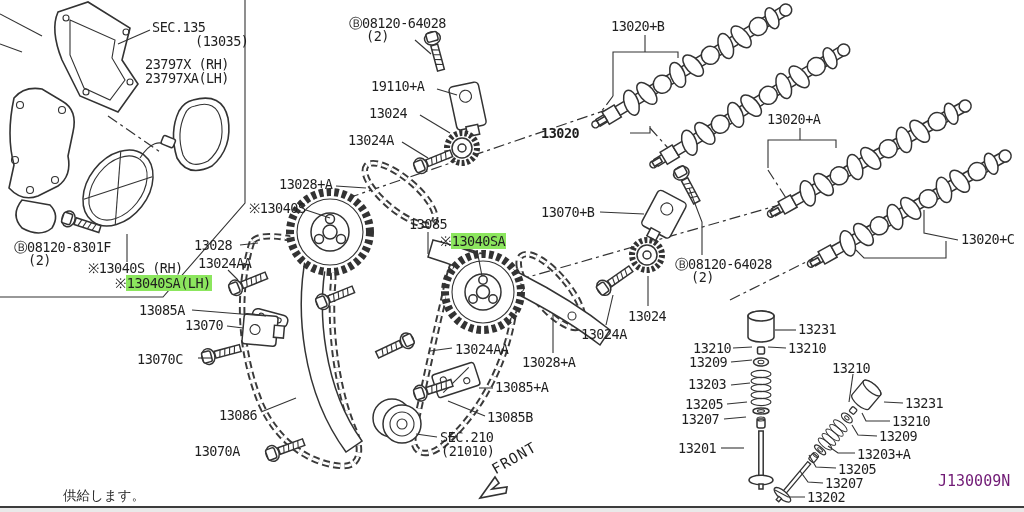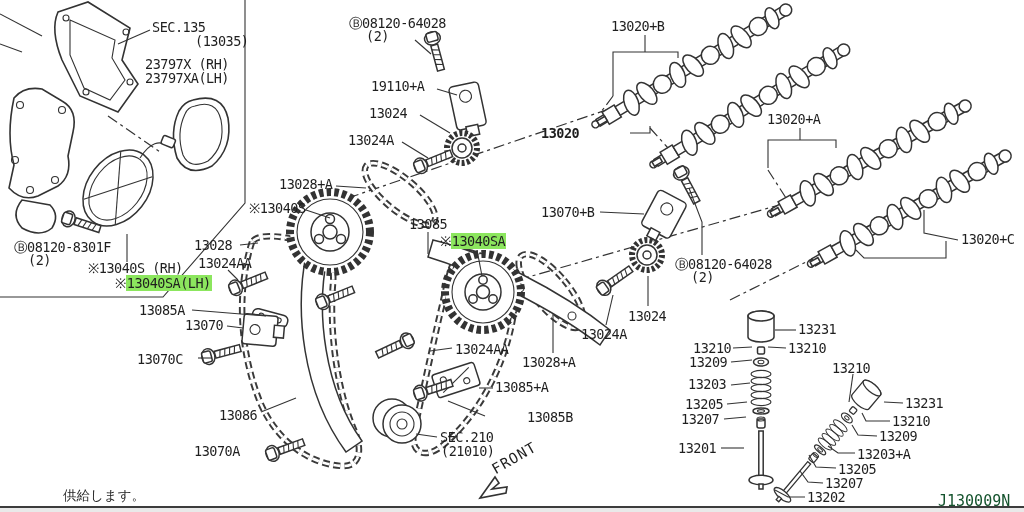--- a/index.html
+++ b/index.html
@@ -5,21 +5,21 @@
   html,body{margin:0;padding:0;background:#fff;}
   .stage{position:relative;width:1024px;height:512px;background:#fff;overflow:hidden;
          font-family:"DejaVu Sans Mono", monospace;}
   svg{position:absolute;left:0;top:0;}
   .label{position:absolute;font:13.5px/1.05 "DejaVu Sans Mono", monospace;color:#1f1f1f;
          white-space:pre;letter-spacing:-0.5px;}
   .label .hl{padding:0 1px;}
   .note{position:absolute;font:13.5px/1.2 "DejaVu Sans Mono", monospace;color:#1f1f1f;white-space:pre;}
   #front-label{position:absolute;left:497px;top:461px;font:14.5px "DejaVu Sans Mono", monospace;
          color:#1f1f1f;transform:rotate(-30deg);transform-origin:left bottom;letter-spacing:1px;}
-  #diagram-id{position:absolute;left:938px;top:492px;font:15px "DejaVu Sans Mono", monospace;color:#14532d;}
+  #diagram-id{position:absolute;left:938px;top:472px;font:15px "DejaVu Sans Mono", monospace;color:#701a75;}
   .bottom-rule{position:absolute;left:0;top:506px;width:1024px;height:2px;background:#3c3c3c;}
   .bottom-pad{position:absolute;left:0;top:508px;width:1024px;height:4px;background:#e9e9e9;}
   
   .w{fill:#fff;stroke:#333;stroke-width:1.5;}
   .ln{fill:none;stroke:#333;stroke-width:1.6;}
   .thin{fill:none;stroke:#333;stroke-width:1.1;}
   .teeth{fill:#fff;stroke:#333;stroke-width:8;stroke-dasharray:4.5 3.2;}
   .teeth-sm{fill:#fff;stroke:#333;stroke-width:6;stroke-dasharray:3 2.2;}
   .chain{fill:none;stroke:#3a3a3a;stroke-width:6.5;stroke-dasharray:7 4;}
   .chainw{fill:none;stroke:#fff;stroke-width:2.6;stroke-dasharray:7 4;}
@@ -314,21 +314,21 @@
       <div class="label" style="left: 541px; top: 205px;"><span>13070+B</span></div>
       <div class="label" style="left: 675px; top: 257px;"><span>Ⓑ08120-64028</span></div>
       <div class="label" style="left: 691px; top: 270px;"><span>(2)</span></div>
       <div class="label" style="left: 194px; top: 238px;"><span>13028</span></div>
       <div class="label" style="left: 198px; top: 256px;"><span>13024AA</span></div>
       <div class="label" style="left: 628px; top: 309px;"><span>13024</span></div>
       <div class="label" style="left: 581px; top: 327px;"><span>13024A</span></div>
       <div class="label" style="left: 455px; top: 342px;"><span>13024AA</span></div>
       <div class="label" style="left: 522px; top: 355px;"><span>13028+A</span></div>
       <div class="label" style="left: 495px; top: 380px;"><span>13085+A</span></div>
-      <div class="label" style="left: 487px; top: 410px; margin-left: 40px;"><span>13085B</span></div>
+      <div class="label" style="left: 487px; top: 410px;"><span>13085B</span></div>
       <div class="label" style="left: 440px; top: 430px;"><span>SEC.210</span></div>
       <div class="label" style="left: 441px; top: 444px;"><span>(21010)</span></div>
       <div class="label" style="left: 139px; top: 303px;"><span>13085A</span></div>
       <div class="label" style="left: 185px; top: 318px;"><span>13070</span></div>
       <div class="label" style="left: 137px; top: 352px;"><span>13070C</span></div>
       <div class="label" style="left: 219px; top: 408px;"><span>13086</span></div>
       <div class="label" style="left: 194px; top: 444px;"><span>13070A</span></div>
       <div class="label" style="left: 798px; top: 322px;"><span>13231</span></div>
       <div class="label" style="left: 693px; top: 341px;"><span>13210</span></div>
       <div class="label" style="left: 788px; top: 341px;"><span>13210</span></div>

